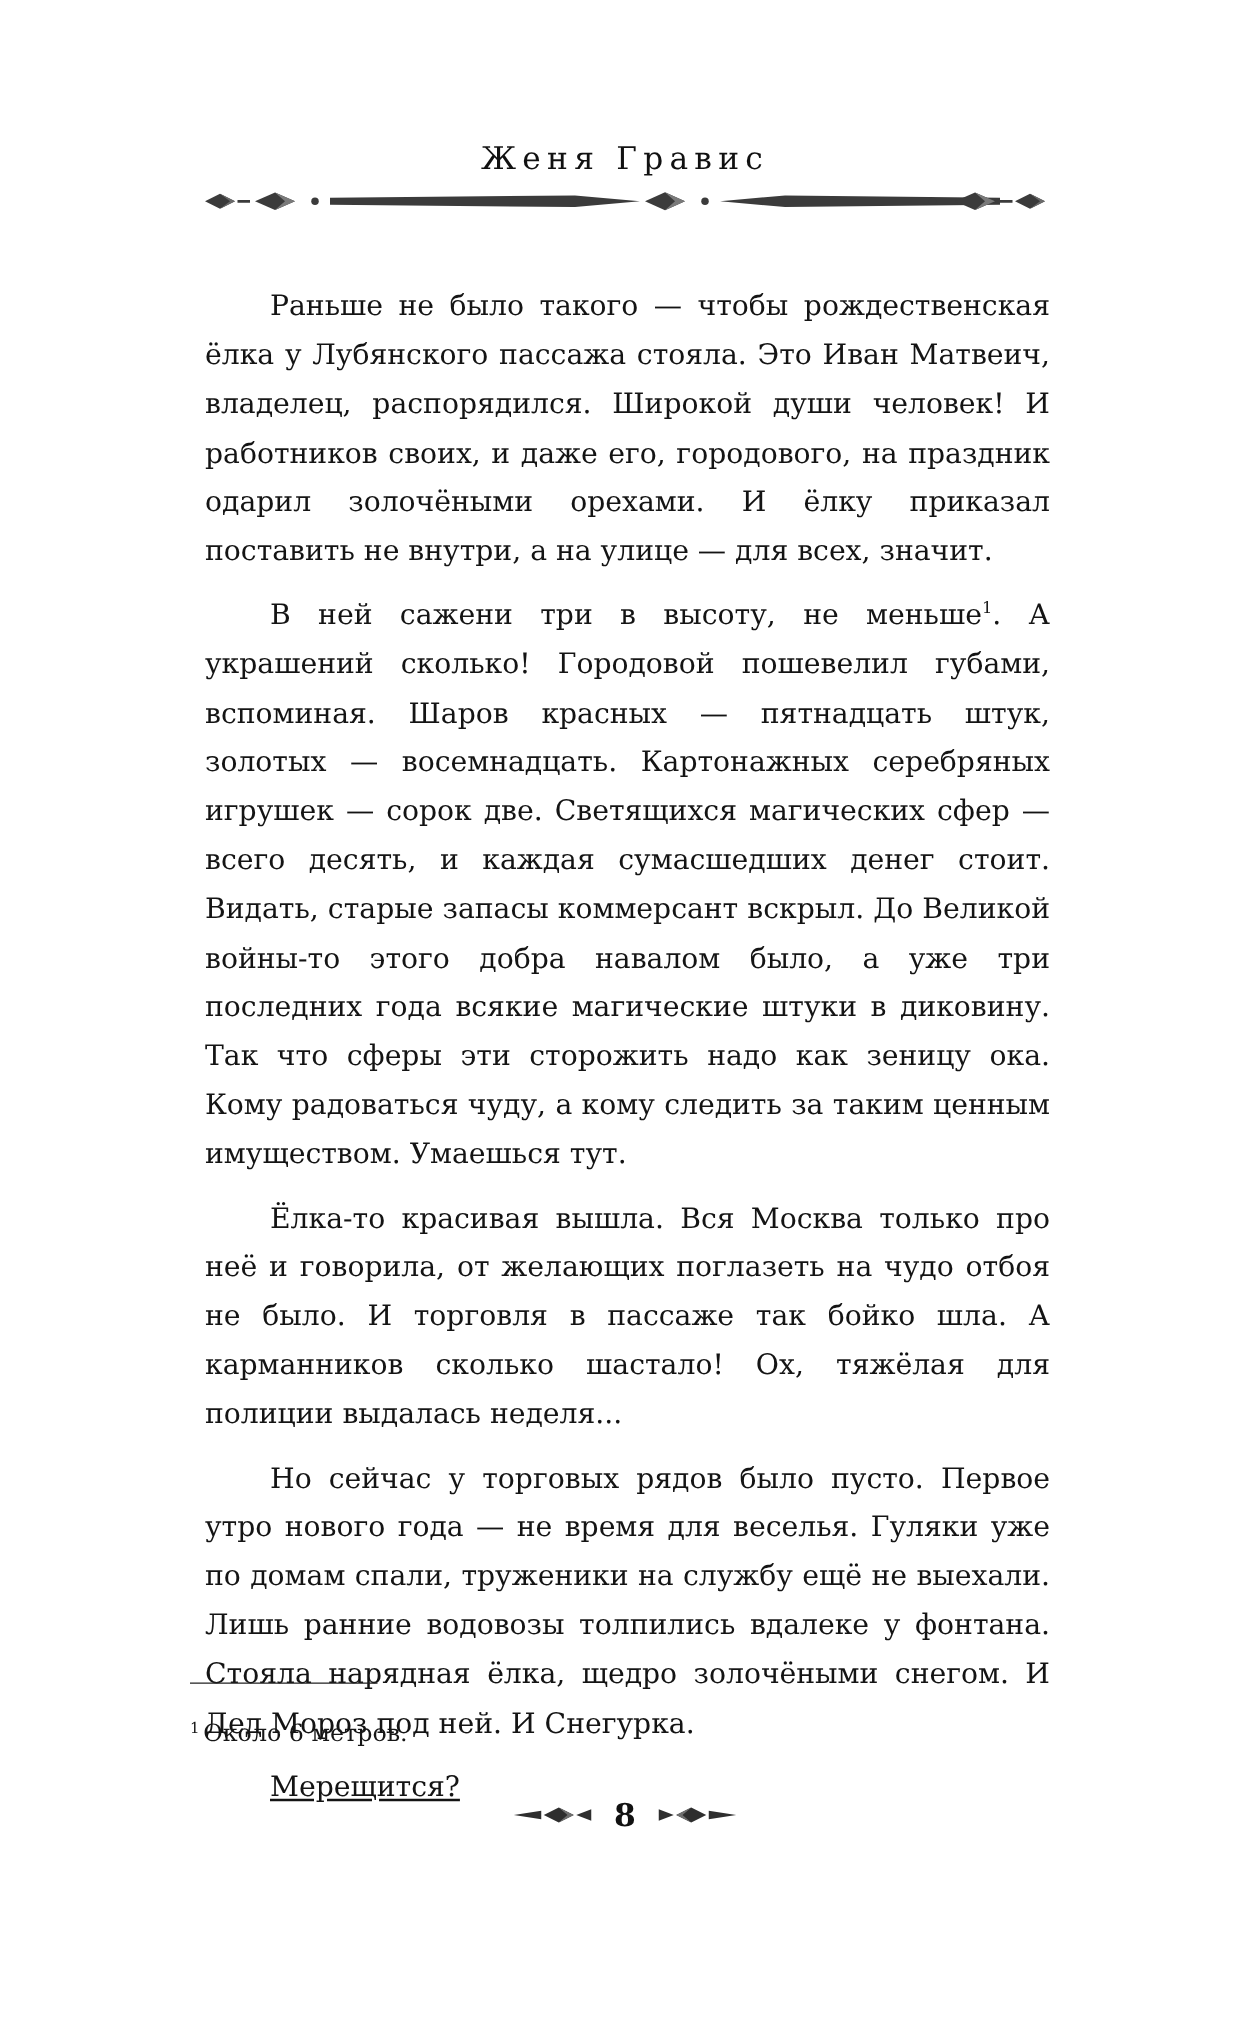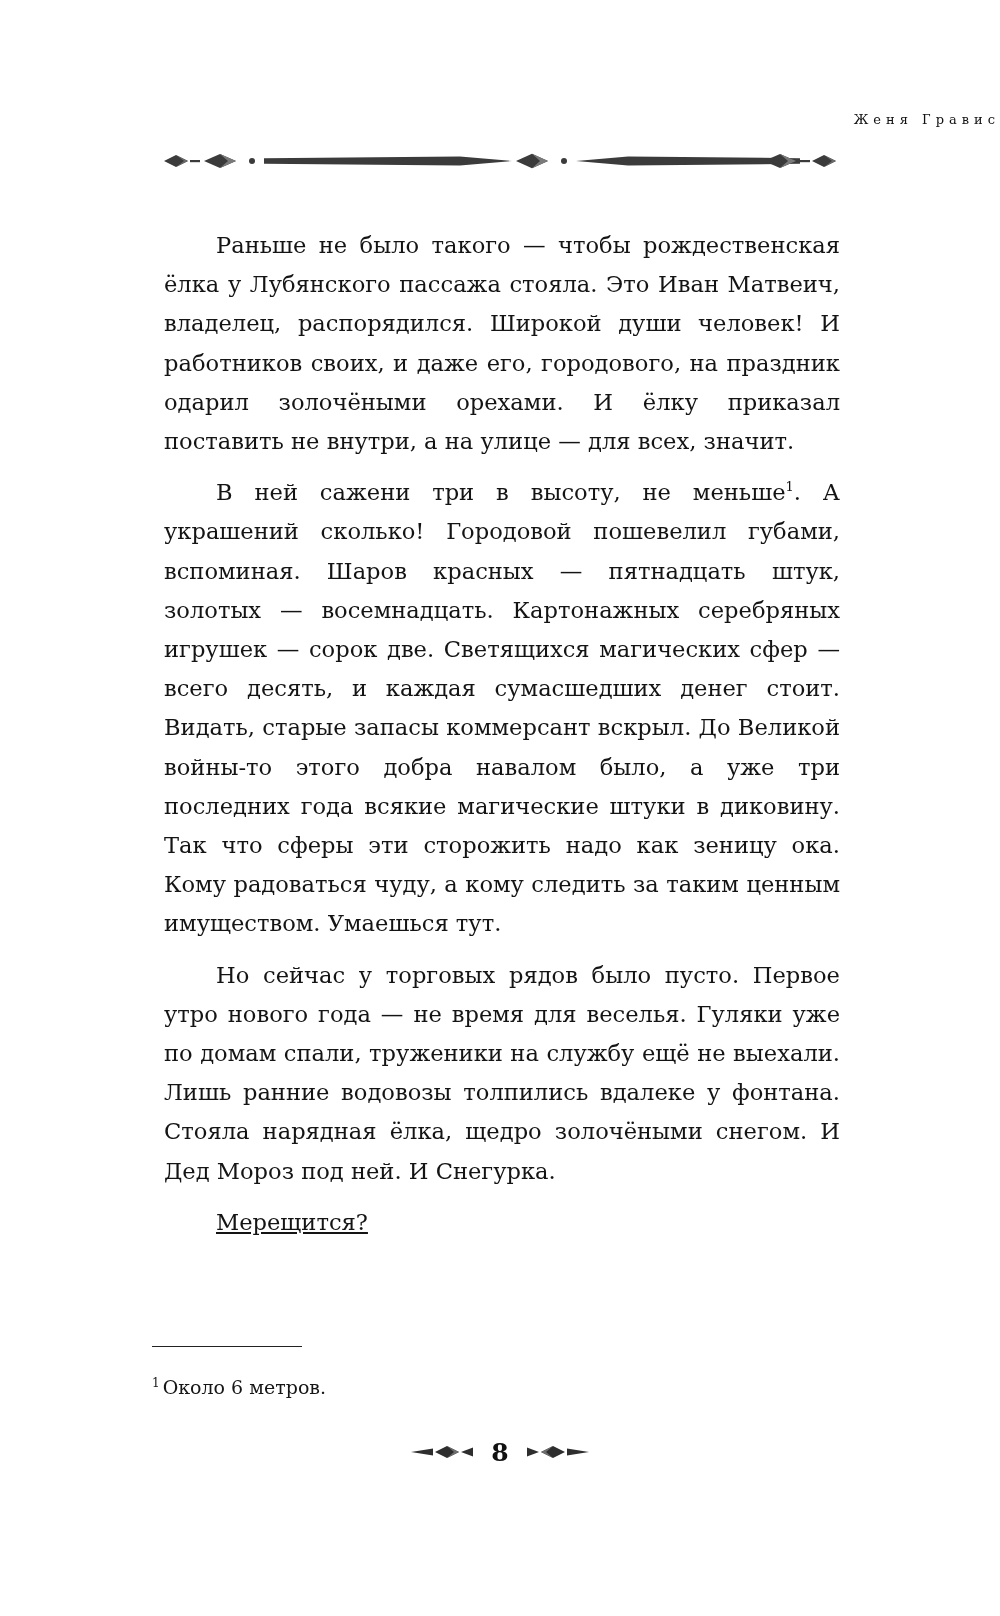--- a/index.html
+++ b/index.html
@@ -24,23 +24,23 @@
     box-sizing: border-box;
     padding: 0;
   }
 
   
   .running-head {
     position: absolute;
     left: 0;
     top: 112px;
     width: 1000px;
-    text-align: right;
+    text-align: center;
     font-family: "DejaVu Serif", "Liberation Serif", serif;
-    font-size: 13px;
+    font-size: 25px;
     letter-spacing: 5px;
     color: #111;
     font-weight: 400;
   }
 
   
   .header-rule {
     position: absolute;
     left: 160px;
     top: 152px;
@@ -155,20 +155,21 @@
         <rect x="640" y="8" width="10" height="2.2"></rect>
         <path d="M652 9 L664 3 L676 9 L664 15 Z"></path>
         <path d="M664 3 L676 9 L664 15 L672 9 Z" fill="#6a6a6a"></path>
       </g>
     </svg>
   </div>
 
   <div class="textblock">
     <p>Раньше не было такого — чтобы рождественская ёлка у Лубянского пассажа стояла. Это Иван Матвеич, владелец, распорядился. Широкой души человек! И работников своих, и даже его, городового, на праздник одарил золочёными орехами. И ёлку приказал поставить не внутри, а на улице — для всех, значит.</p>
     <p>В ней сажени три в высоту, не меньше<sup class="fn">1</sup>. А украшений сколько! Городовой пошевелил губами, вспоминая. Шаров красных — пятнадцать штук, золотых — восемнадцать. Картонажных серебряных игрушек — сорок две. Светящихся магических сфер — всего десять, и каждая сумасшедших денег стоит. Видать, старые запасы коммерсант вскрыл. До Великой войны-то этого добра навалом было, а уже три последних года всякие магические штуки в диковину. Так что сферы эти сторожить надо как зеницу ока. Кому радоваться чуду, а кому следить за таким ценным имуществом. Умаешься тут.</p>
+    <p>Ёлка-то красивая вышла. Вся Москва только про неё и говорила, от желающих поглазеть на чудо отбоя не было. И торговля в пассаже так бойко шла. А карманников сколько шастало! Ох, тяжёлая для полиции выдалась неделя...</p>
     <p>Но сейчас у торговых рядов было пусто. Первое утро нового года — не время для веселья. Гуляки уже по домам спали, труженики на службу ещё не выехали. Лишь ранние водовозы толпились вдалеке у фонтана. Стояла нарядная ёлка, щедро золочёными снегом. И Дед Мороз под ней. И Снегурка.</p>
     <p>Мерещится?</p>
   </div>
 
   <div class="footnote-rule"></div>
 
   <div class="footnote">
     <sup>1</sup><span>Около 6 метров.</span>
   </div>
 

